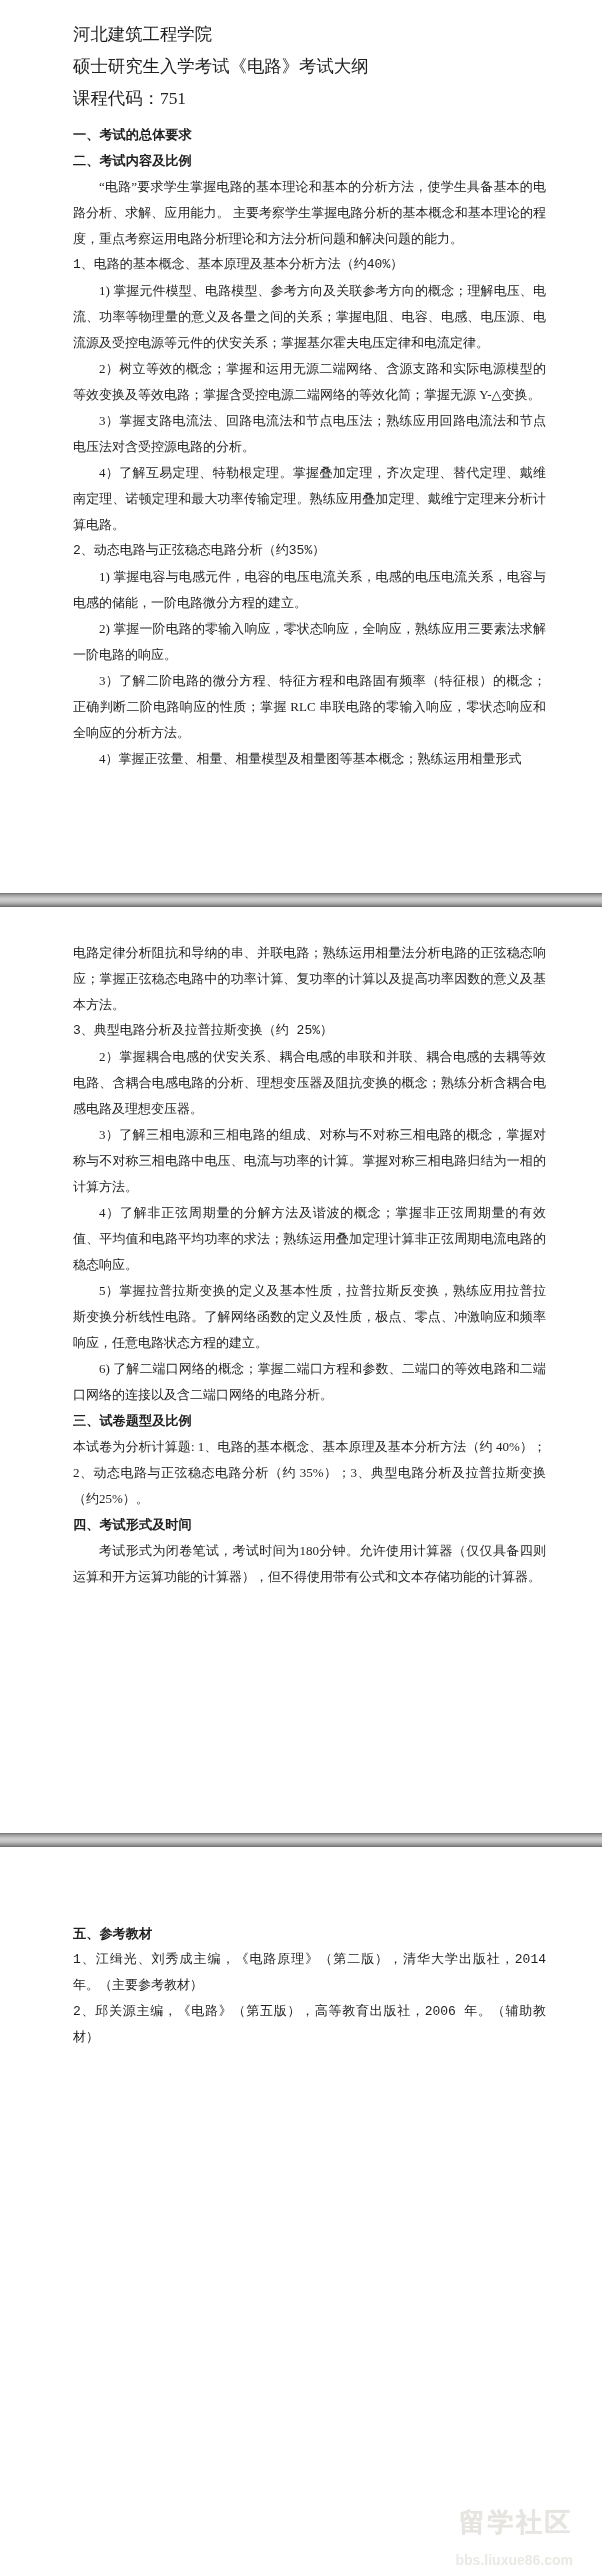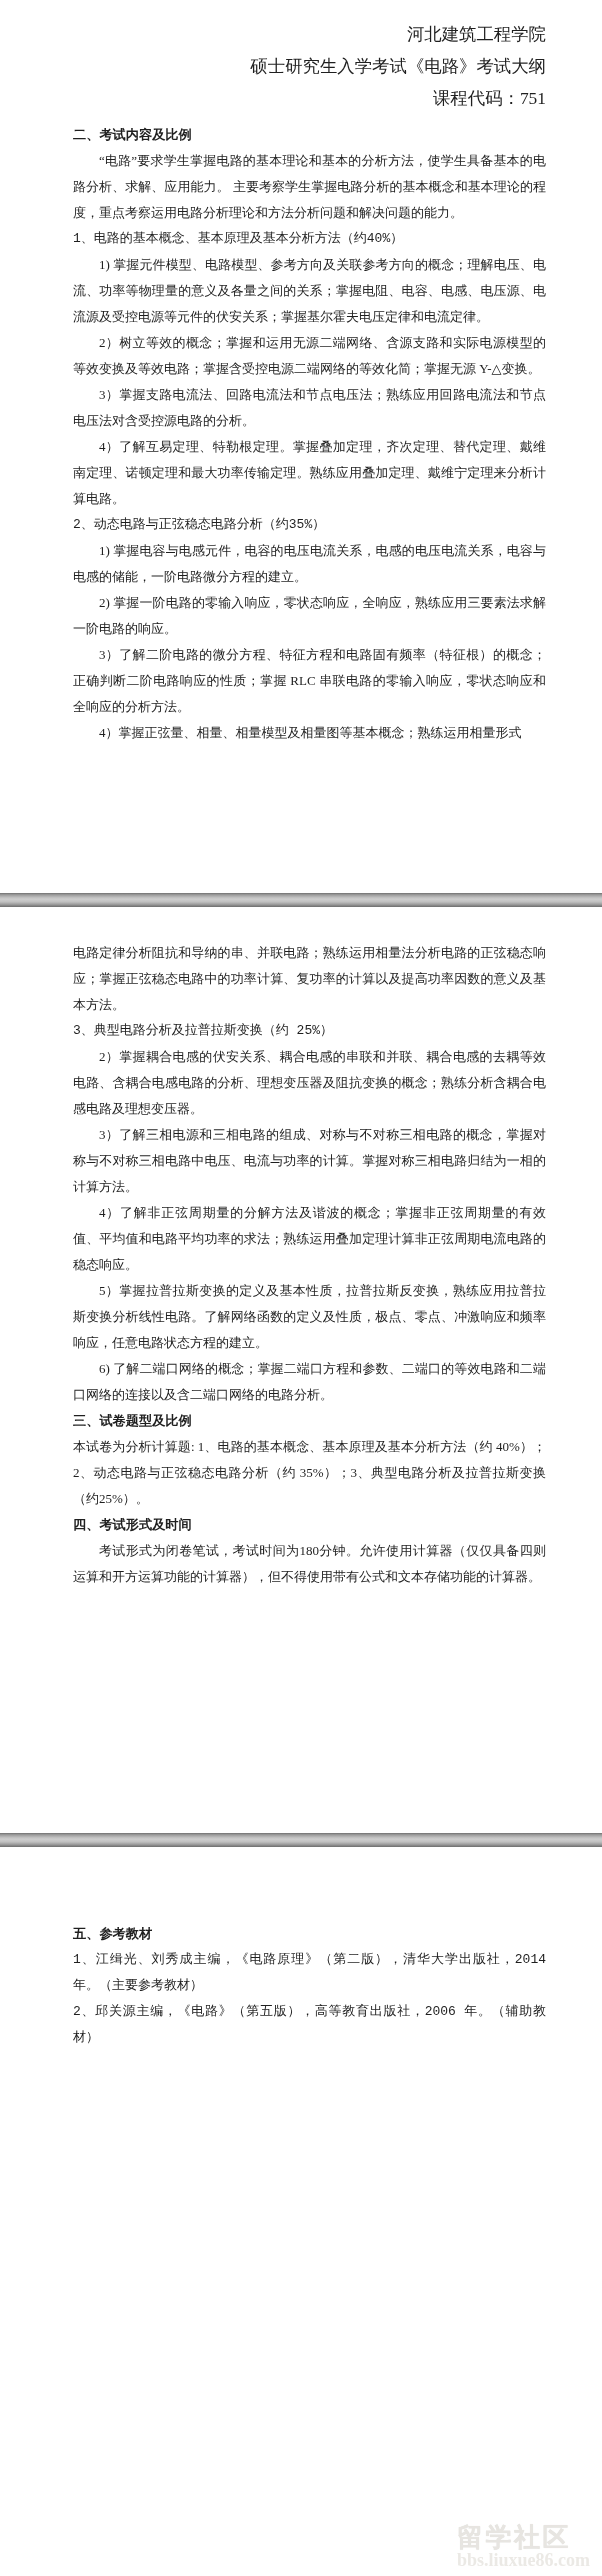--- a/index.html
+++ b/index.html
@@ -17,21 +17,21 @@
   #page2{top:940px;}
   #page3{top:1921px;}
 
   .blk{
     margin:0;
     font-size:13px;
     line-height:26px;
     text-align:justify;
   }
   .title{
-    text-align:right;
+    text-align:left;
     font-size:17.4px;
     line-height:32px;
     font-weight:normal;
   }
   .heading{
     font-weight:bold;
     font-family:"Liberation Sans","DejaVu Sans",sans-serif;
     font-size:13.2px;
   }
   .title + .heading{margin-top:8.3px;}
@@ -47,49 +47,51 @@
     height:14px;
     background:linear-gradient(180deg,
       #6f6f6f 0px,#9a9a9a 1.7px,#c6c6c6 5px,#cccccc 6.6px,
       #bfbfbf 9px,#999999 11.6px,#7a7a7a 13.2px,#6f6f6f 14px);
   }
   #bar1{top:893px;}
   #bar2{top:1833px;}
 
   .watermark{
     position:absolute;
-    right:12px;
+    right:29px;
     bottom:6.6px;
-    text-align:left;
-    font-family:Liberation Serif, serif;
+    text-align:right;
+    font-family:Liberation Sans, sans-serif;
     color:#e7e5e1;
     user-select:none;
   }
   .wm-title{
     font-size:26px;
     font-weight:bold;
     letter-spacing:2.5px;
     line-height:28px;
     text-shadow:0 0 0.8px #dcdad6;
   }
   .wm-url{
-    font-size:18px;
+    font-size:14px;
     font-weight:bold;
     line-height:17.4px;
     color:#ebe9e5;
+    margin-top:16px;
   }
 </style>
 </head>
 <body>
 
 <div class="doc">
   <div class="page" id="page1">
       <p class="blk title">河北建筑工程学院</p>
       <p class="blk title">硕士研究生入学考试《电路》考试大纲</p>
       <p class="blk title">课程代码：751</p>
+      <p class="blk heading">一、考试的总体要求</p>
       <p class="blk heading">二、考试内容及比例</p>
       <p class="blk para-indent">“电路”要求学生掌握电路的基本理论和基本的分析方法，使学生具备基本的电路分析、求解、应用能力。 主要考察学生掌握电路分析的基本概念和基本理论的程度，重点考察运用电路分析理论和方法分析问题和解决问题的能力。</p>
       <p class="blk list1">1、电路的基本概念、基本原理及基本分析方法（约40%）</p>
       <p class="blk list2">1) 掌握元件模型、电路模型、参考方向及关联参考方向的概念；理解电压、电流、功率等物理量的意义及各量之间的关系；掌握电阻、电容、电感、电压源、电流源及受控电源等元件的伏安关系；掌握基尔霍夫电压定律和电流定律。</p>
       <p class="blk list2">2）树立等效的概念；掌握和运用无源二端网络、含源支路和实际电源模型的等效变换及等效电路；掌握含受控电源二端网络的等效化简；掌握无源 Y-△变换。</p>
       <p class="blk list2">3）掌握支路电流法、回路电流法和节点电压法；熟练应用回路电流法和节点电压法对含受控源电路的分析。</p>
       <p class="blk list2">4）了解互易定理、特勒根定理。掌握叠加定理，齐次定理、替代定理、戴维南定理、诺顿定理和最大功率传输定理。熟练应用叠加定理、戴维宁定理来分析计算电路。</p>
       <p class="blk list1">2、动态电路与正弦稳态电路分析（约35%）</p>
       <p class="blk list2">1) 掌握电容与电感元件，电容的电压电流关系，电感的电压电流关系，电容与电感的储能，一阶电路微分方程的建立。</p>
       <p class="blk list2">2) 掌握一阶电路的零输入响应，零状态响应，全响应，熟练应用三要素法求解一阶电路的响应。</p>

